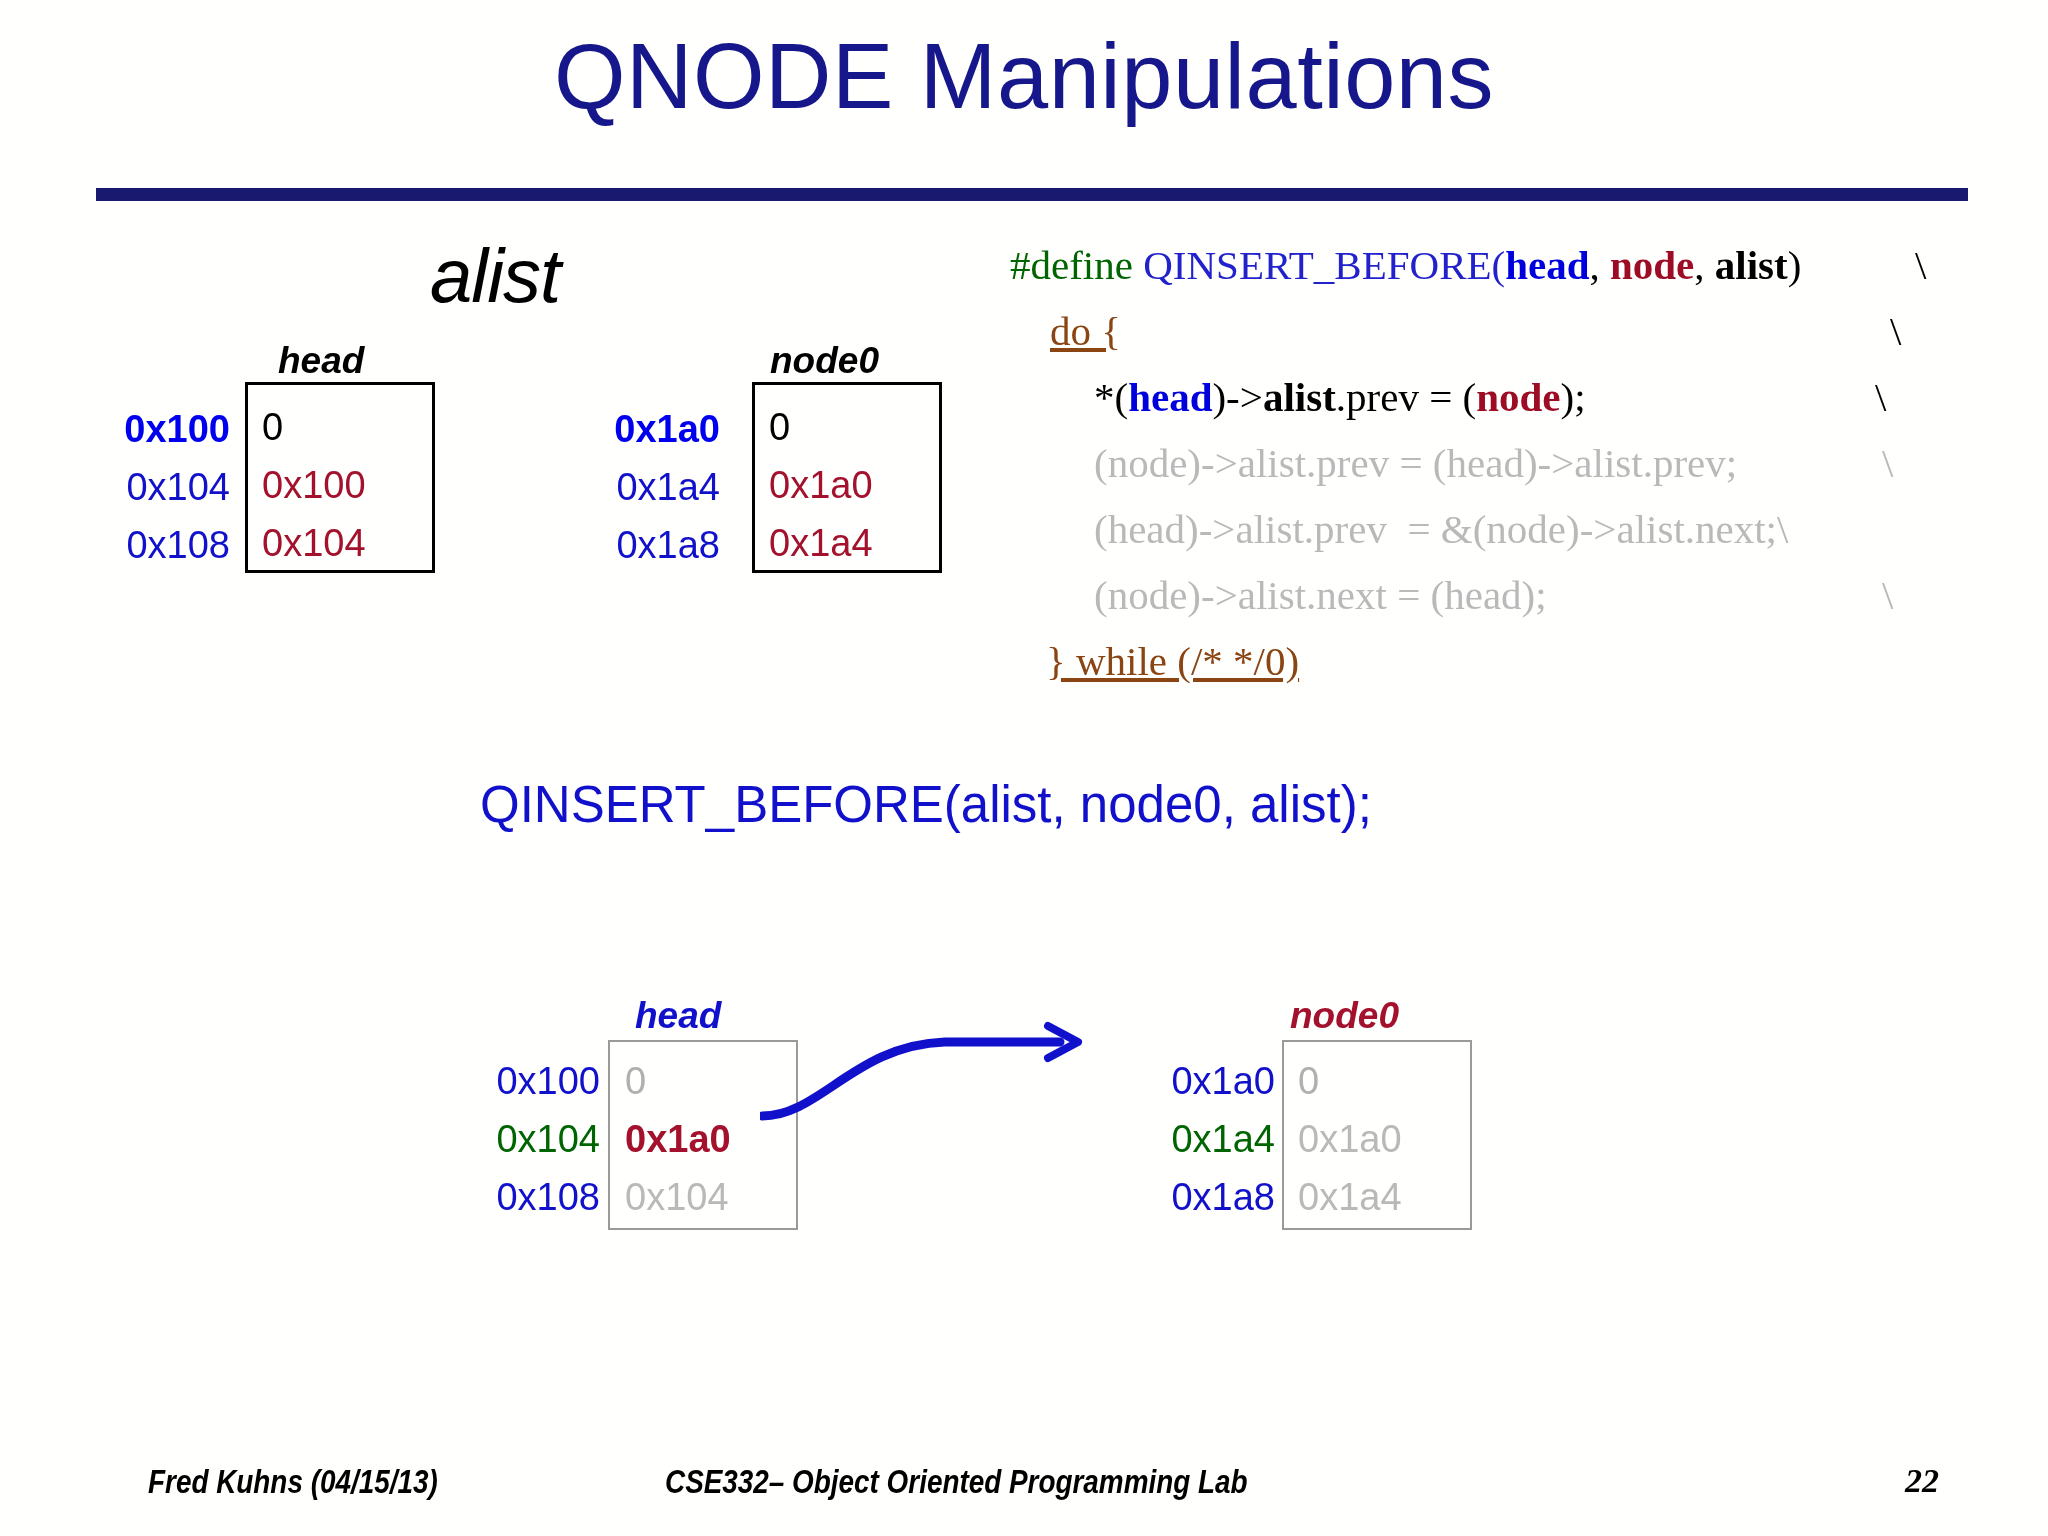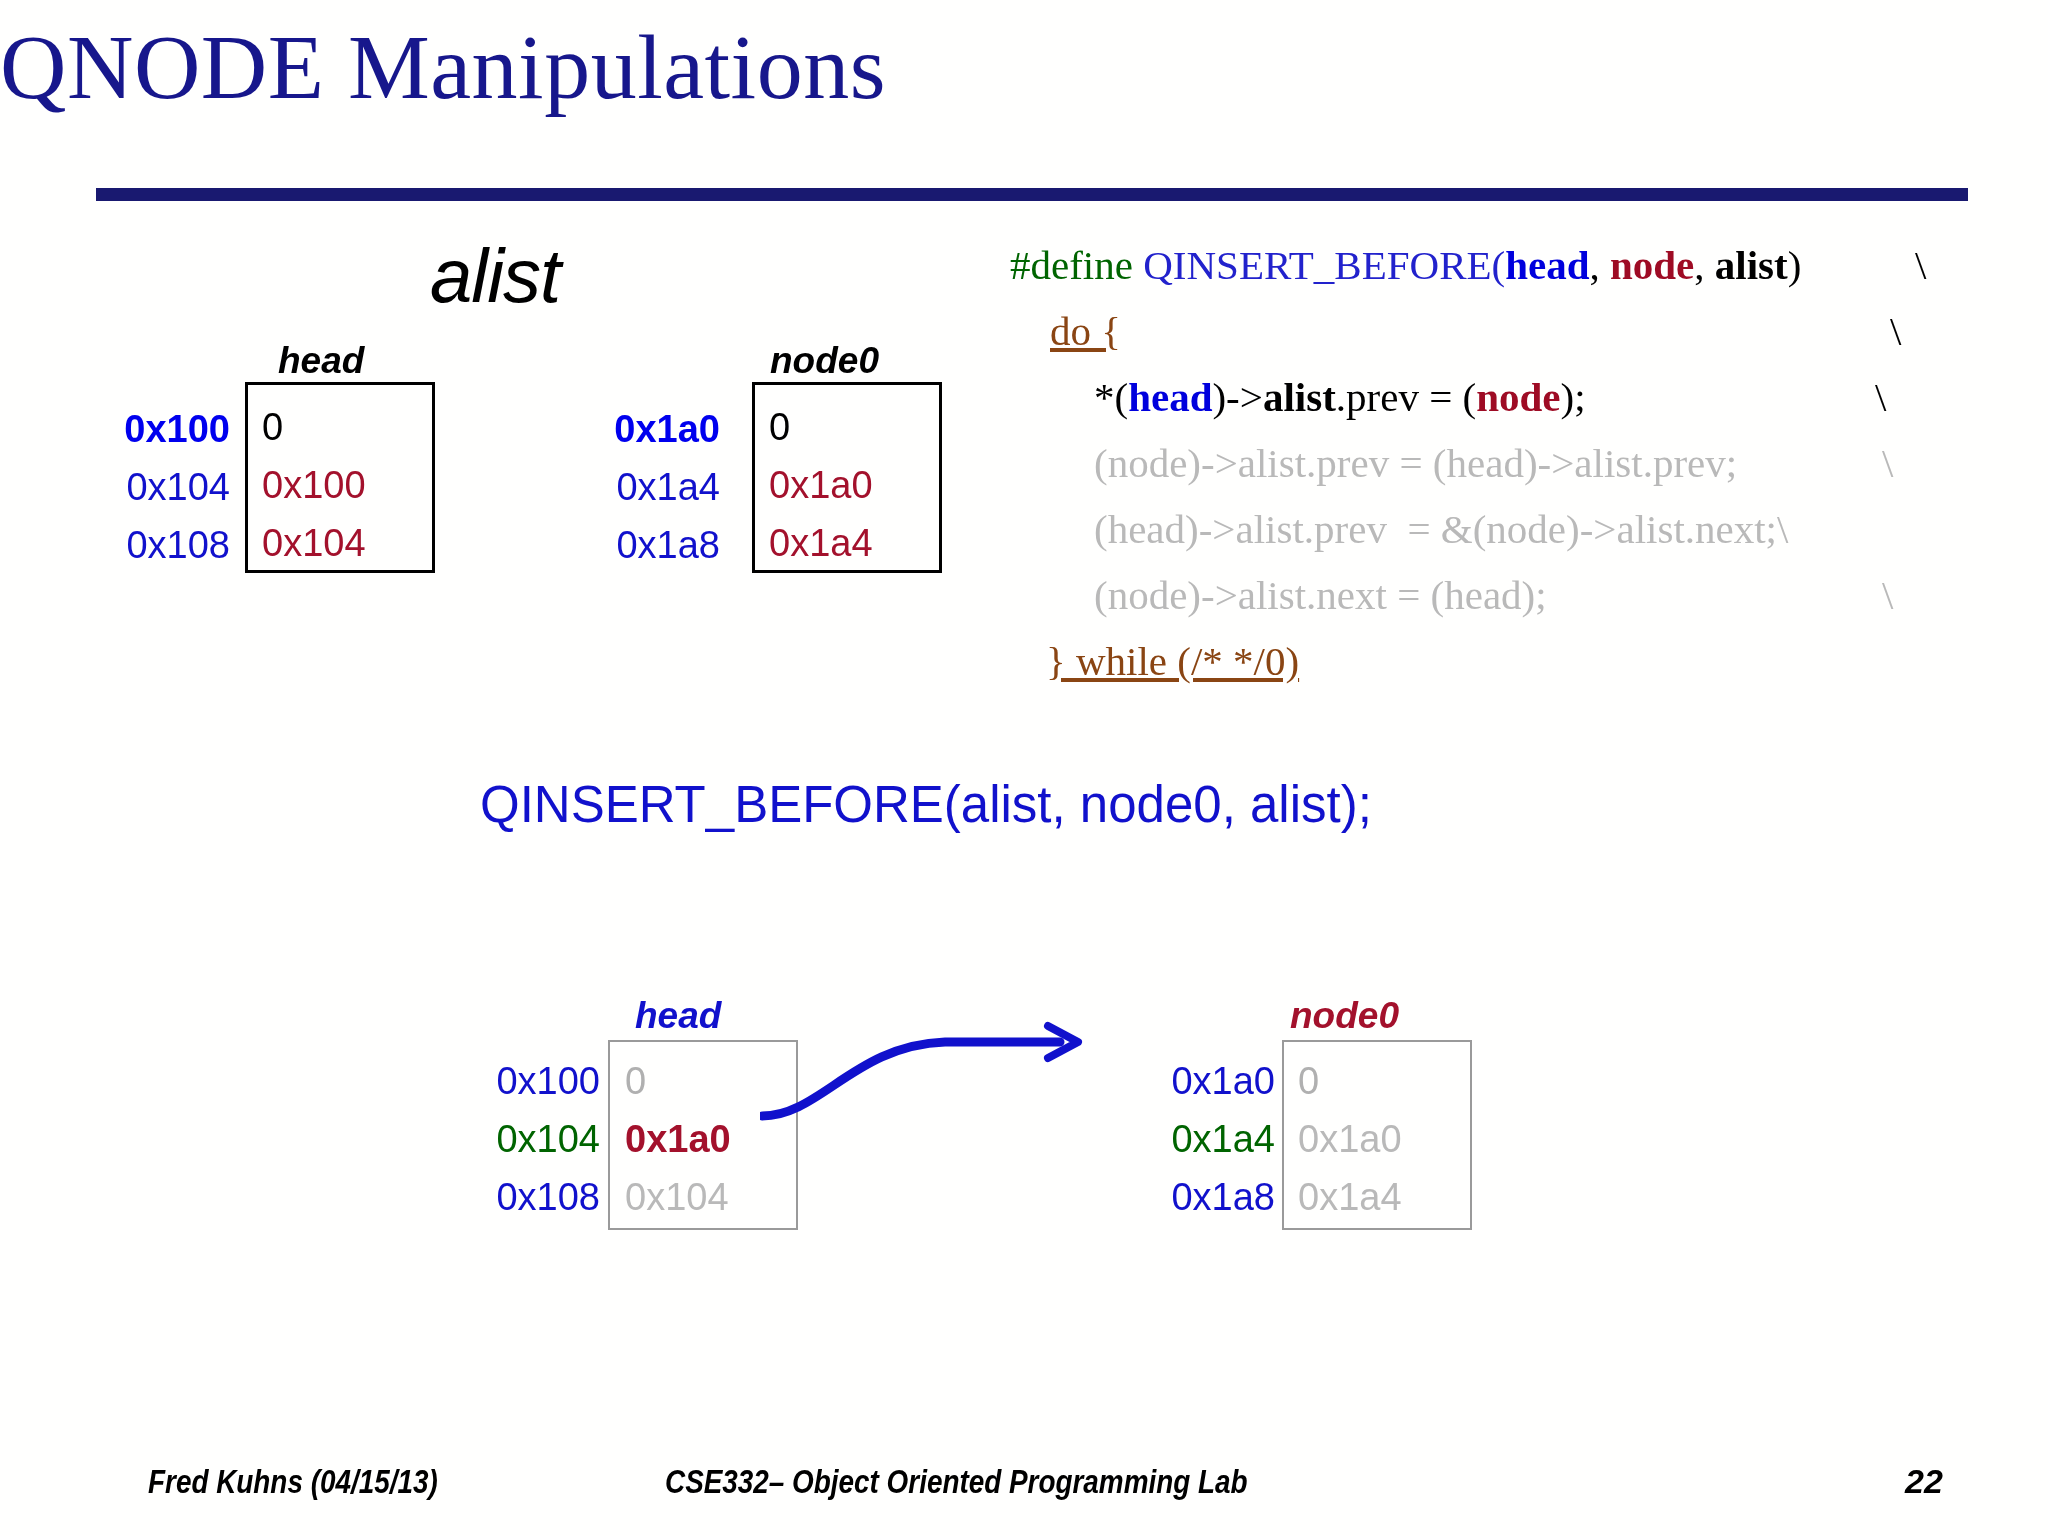--- a/index.html
+++ b/index.html
@@ -13,24 +13,24 @@
     position: relative;
     overflow: hidden;
     font-family: "Liberation Sans", sans-serif;
     background: #fffffe;
   }
 
   
   #slide-title {
     position: absolute;
     left: 0;
-    top: 19px;
+    top: 28px;
     width: 2048px;
-    text-align: left;
-    font-family: Liberation Serif, serif;
+    text-align: center;
+    font-family: Liberation Sans, sans-serif;
     font-size: 92px;
     line-height: 1.05;
     color: #17178c;
     letter-spacing: 0.5px;
     white-space: nowrap;
   }
   #title-rule {
     position: absolute;
     left: 96px;
     top: 188px;
@@ -132,21 +132,21 @@
     font-style: italic;
     font-weight: bold;
     font-size: 34px;
     color: #000000;
     white-space: nowrap;
     transform: scaleX(0.82);
     transform-origin: left center;
   }
   #footer-author { left: 148px; top: 1462px; }
   #footer-course { left: 665px; top: 1462px; }
-  #footer-page   { left: 1905px; top: 1462px; transform: none; }
+  #footer-page   { left: 1905px; top: 1462px; transform: none; font-family: Liberation Serif, serif; }
 </style>
 </head>
 <body>
 
 <div id="slide-title">QNODE Manipulations</div>
 <div id="title-rule"></div>
 
 <div id="before-label">alist</div>
 
 <div class="memgroup" style="left:0;top:0;">

